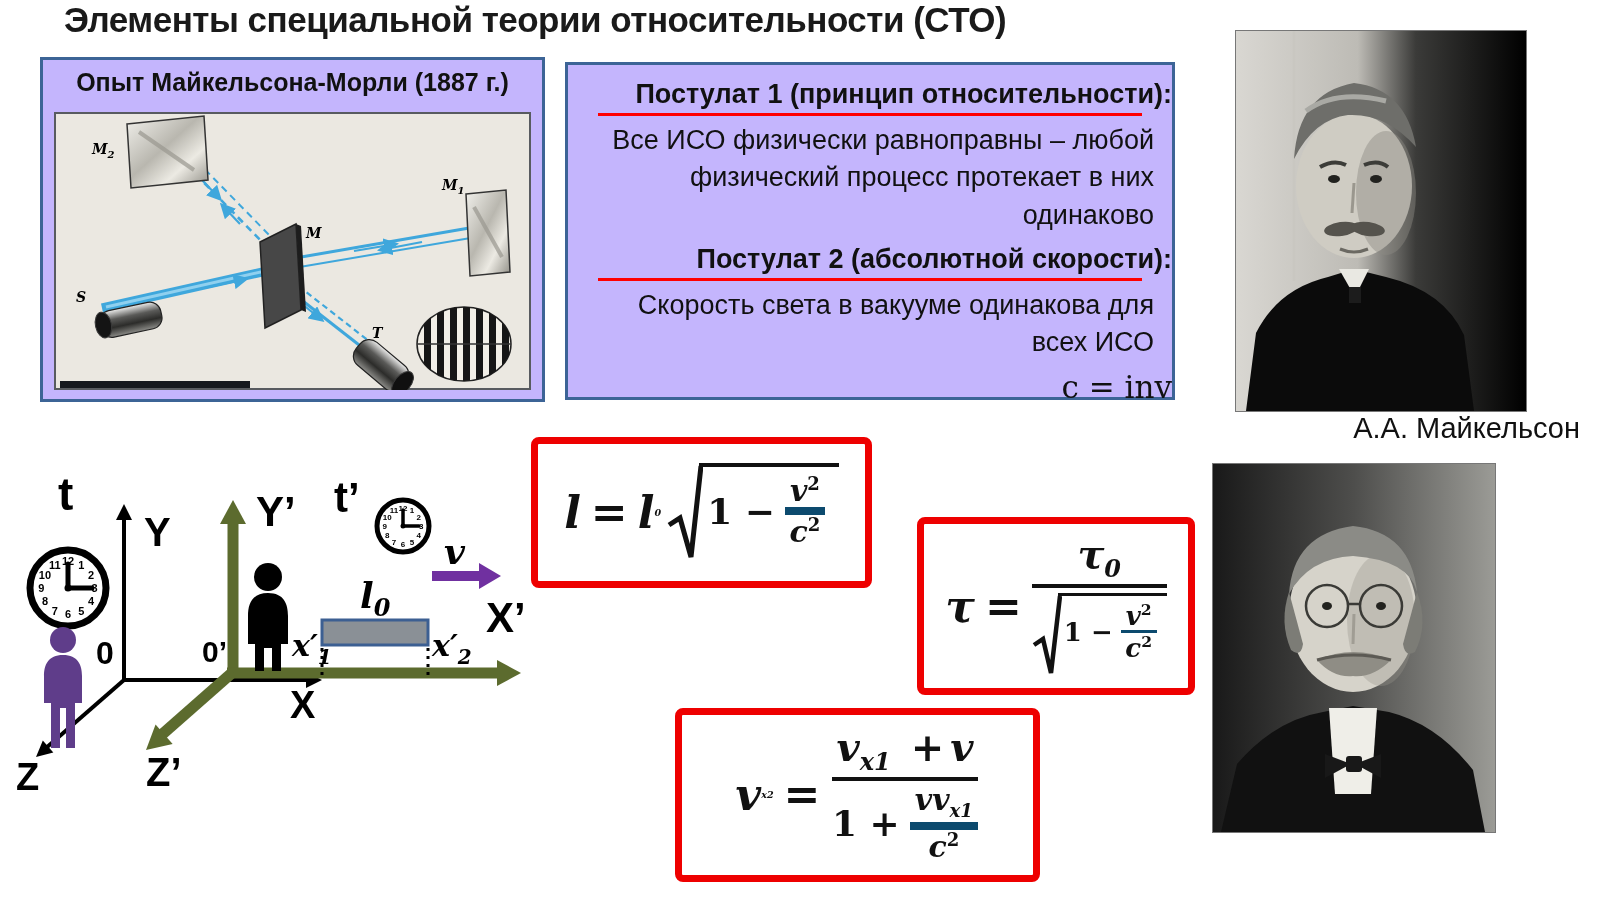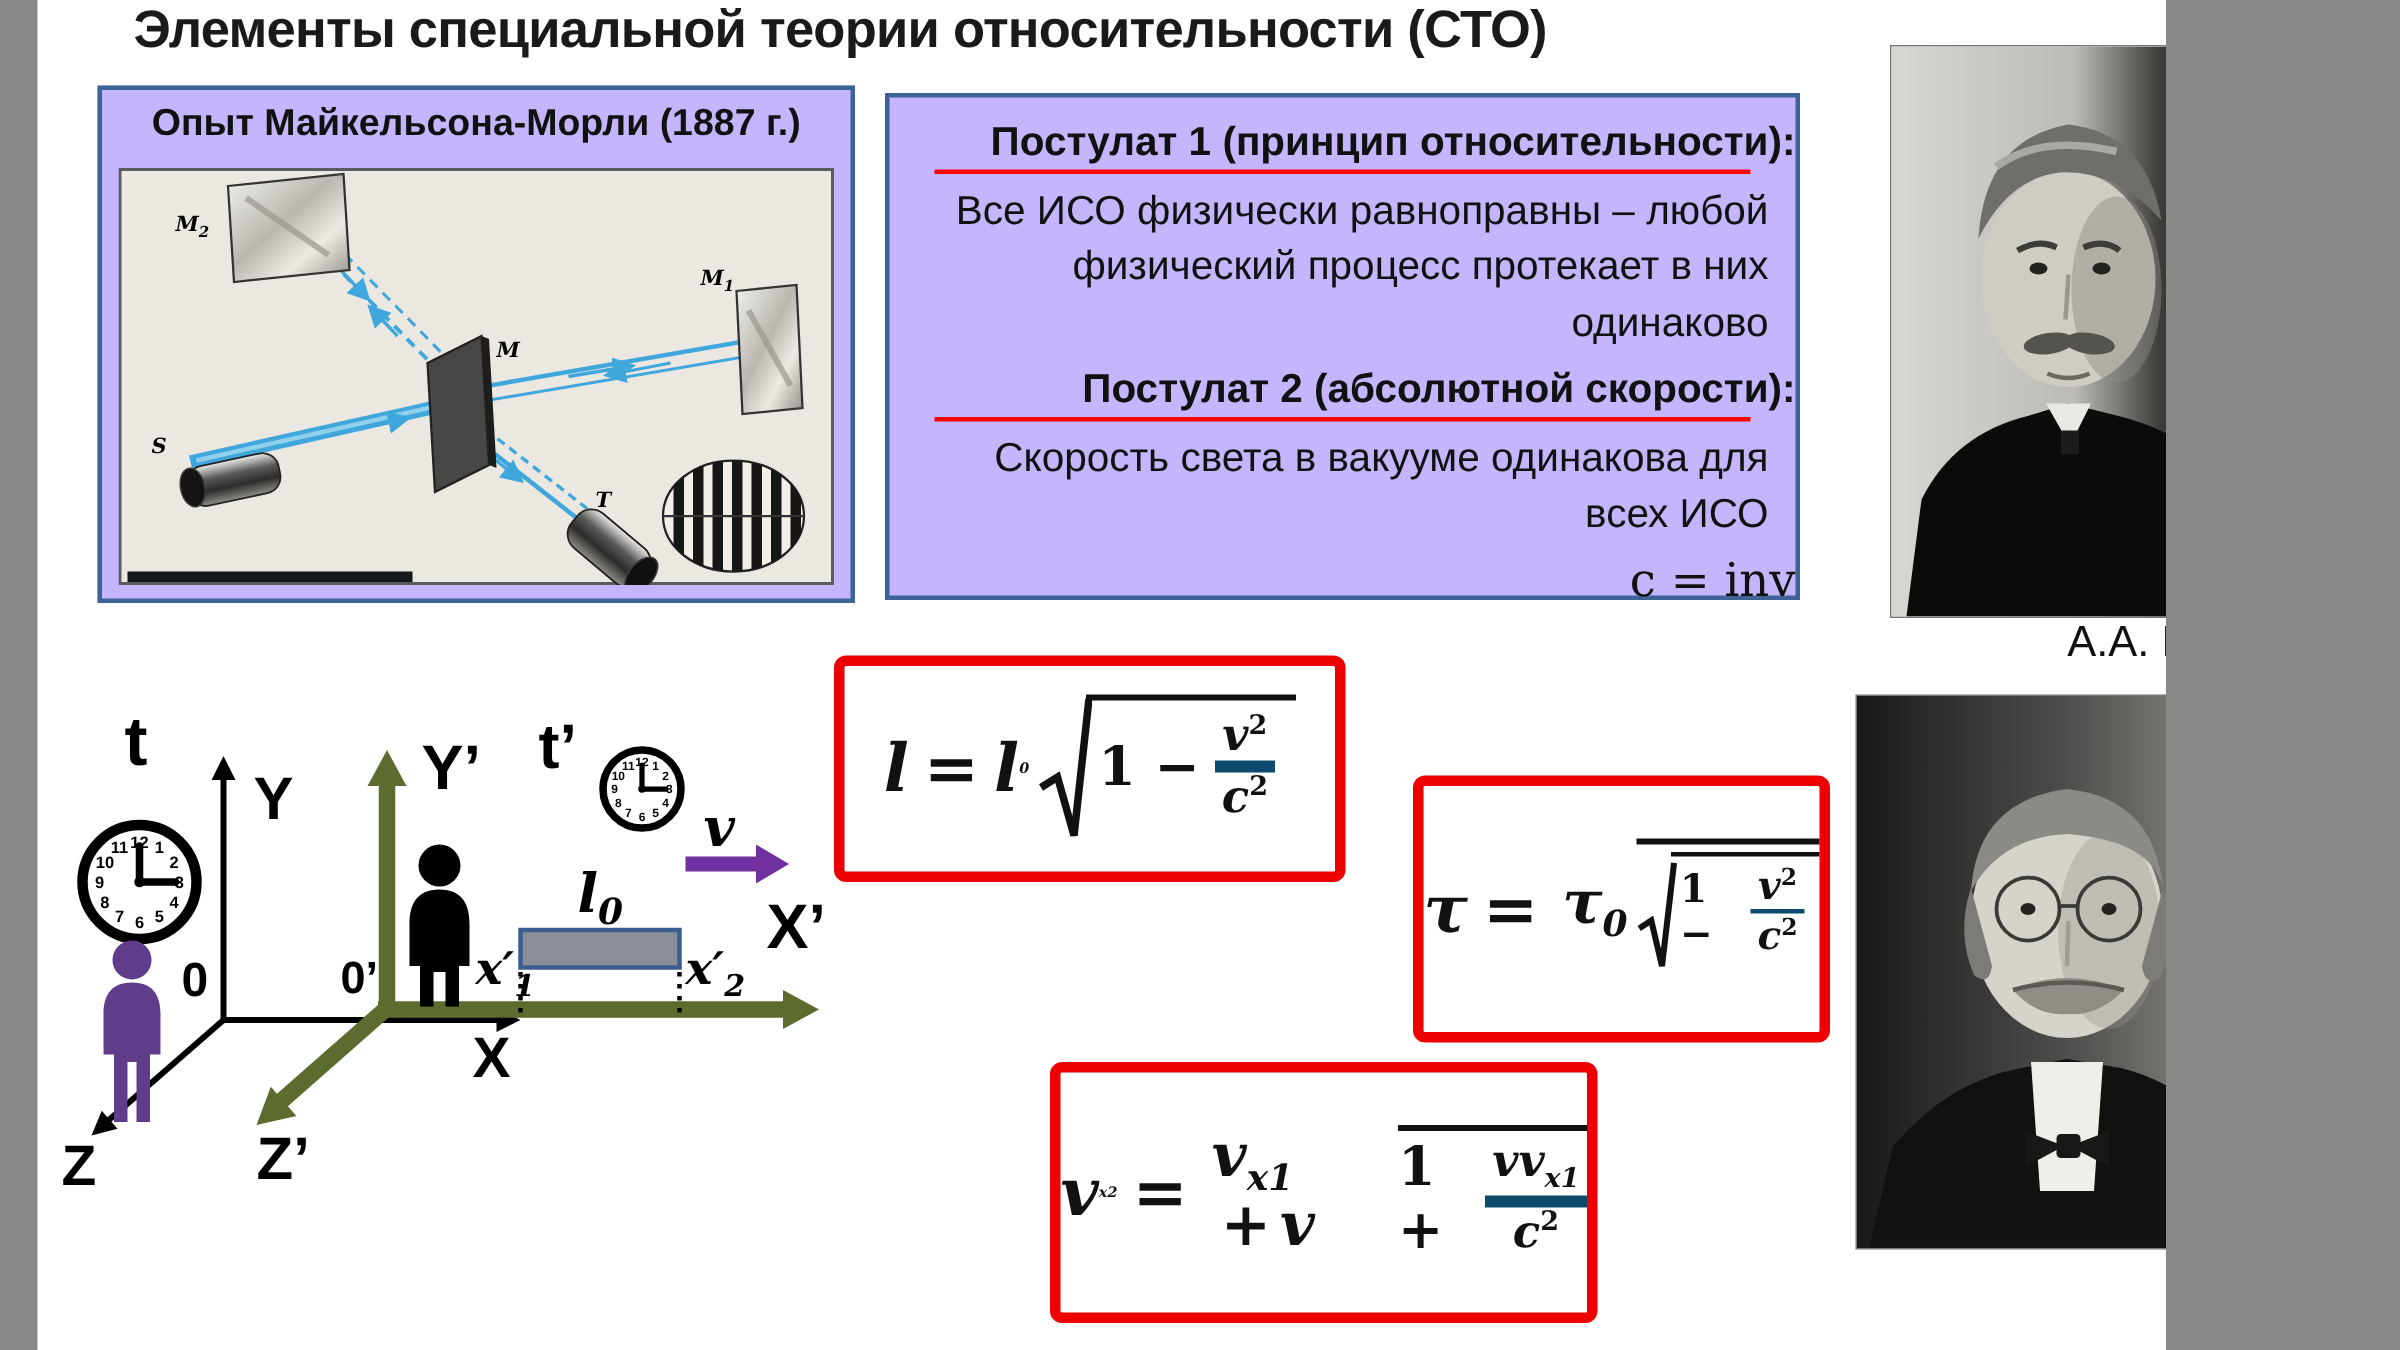--- a/index.html
+++ b/index.html
@@ -1,17 +1,17 @@
 <!DOCTYPE html>
 <html><head>
 <meta charset="utf-8">
 <style>
   html,body{margin:0;padding:0;background:#888;}
-  .stage{position:relative;width:1419px;height:900px;background:#ffffff;overflow:hidden;
-         font-family:"Liberation Sans",sans-serif;color:#111;margin-left:25px;}
+  .stage{position:relative;width:1600px;height:900px;background:#ffffff;overflow:hidden;
+         font-family:"Liberation Sans",sans-serif;color:#111;}
   
   .slide-title{position:absolute;left:64px;top:0px;width:1130px;font-size:35px;font-weight:bold;
                color:#1a1a1a;letter-spacing:-0.5px;}
   
   .panel{position:absolute;border:3px solid #3c6496;background:#c4b5fd;box-sizing:border-box;}
   .exp-panel{left:40px;top:57px;width:505px;height:345px;}
   .exp-title{text-align:center;font-size:25px;font-weight:bold;padding-top:8px;height:42px;}
   .exp-fig{display:block;margin:2px auto 0 auto;}
   .post-panel{left:565px;top:62px;width:610px;height:338px;text-align:right;}
   .post-title{font-size:27px;font-weight:bold;margin-top:14px;}
@@ -29,21 +29,21 @@
   .m44{font-size:44px;} .m40{font-size:40px;} .m36{font-size:36px;} .m30{font-size:30px;} .m26{font-size:26px;}
   .eq{margin:0 10px;font-style:normal;}
   .up{font-style:normal;}
   sub.ms{font-size:0.60em;font-style:italic;} sup.ms{font-size:0.60em;font-style:normal;}
   .frac{display:inline-flex;flex-direction:column;align-items:center;margin-left:10px;}
   .frac .num{border-bottom:8px solid #0c4a6e;padding:0 5px 1px 5px;line-height:1.05;}
   .frac .den{padding-top:1px;line-height:1.05;}
   .radgrp{display:flex;align-items:flex-start;margin-left:6px;}
   .radicand{border-top:4px solid #111;margin-left:-4px;display:flex;align-items:center;
             padding:8px 14px 0 8px;}
-  .vfrac{display:inline-flex;align-items:center;}
+  .vfrac{display:inline-flex;flex-direction:column;align-items:center;}
   .vfrac .vnum{padding:0 6px 3px 6px;line-height:1.0;}
   .vfrac .vden{border-top:4px solid #111;display:flex;align-items:flex-start;padding-top:5px;}
   .vfrac .vden.center{align-items:center;padding-top:3px;}
   svg text{user-select:none;}
 </style>
 </head>
 <body>
 
 <div class="stage">
 

